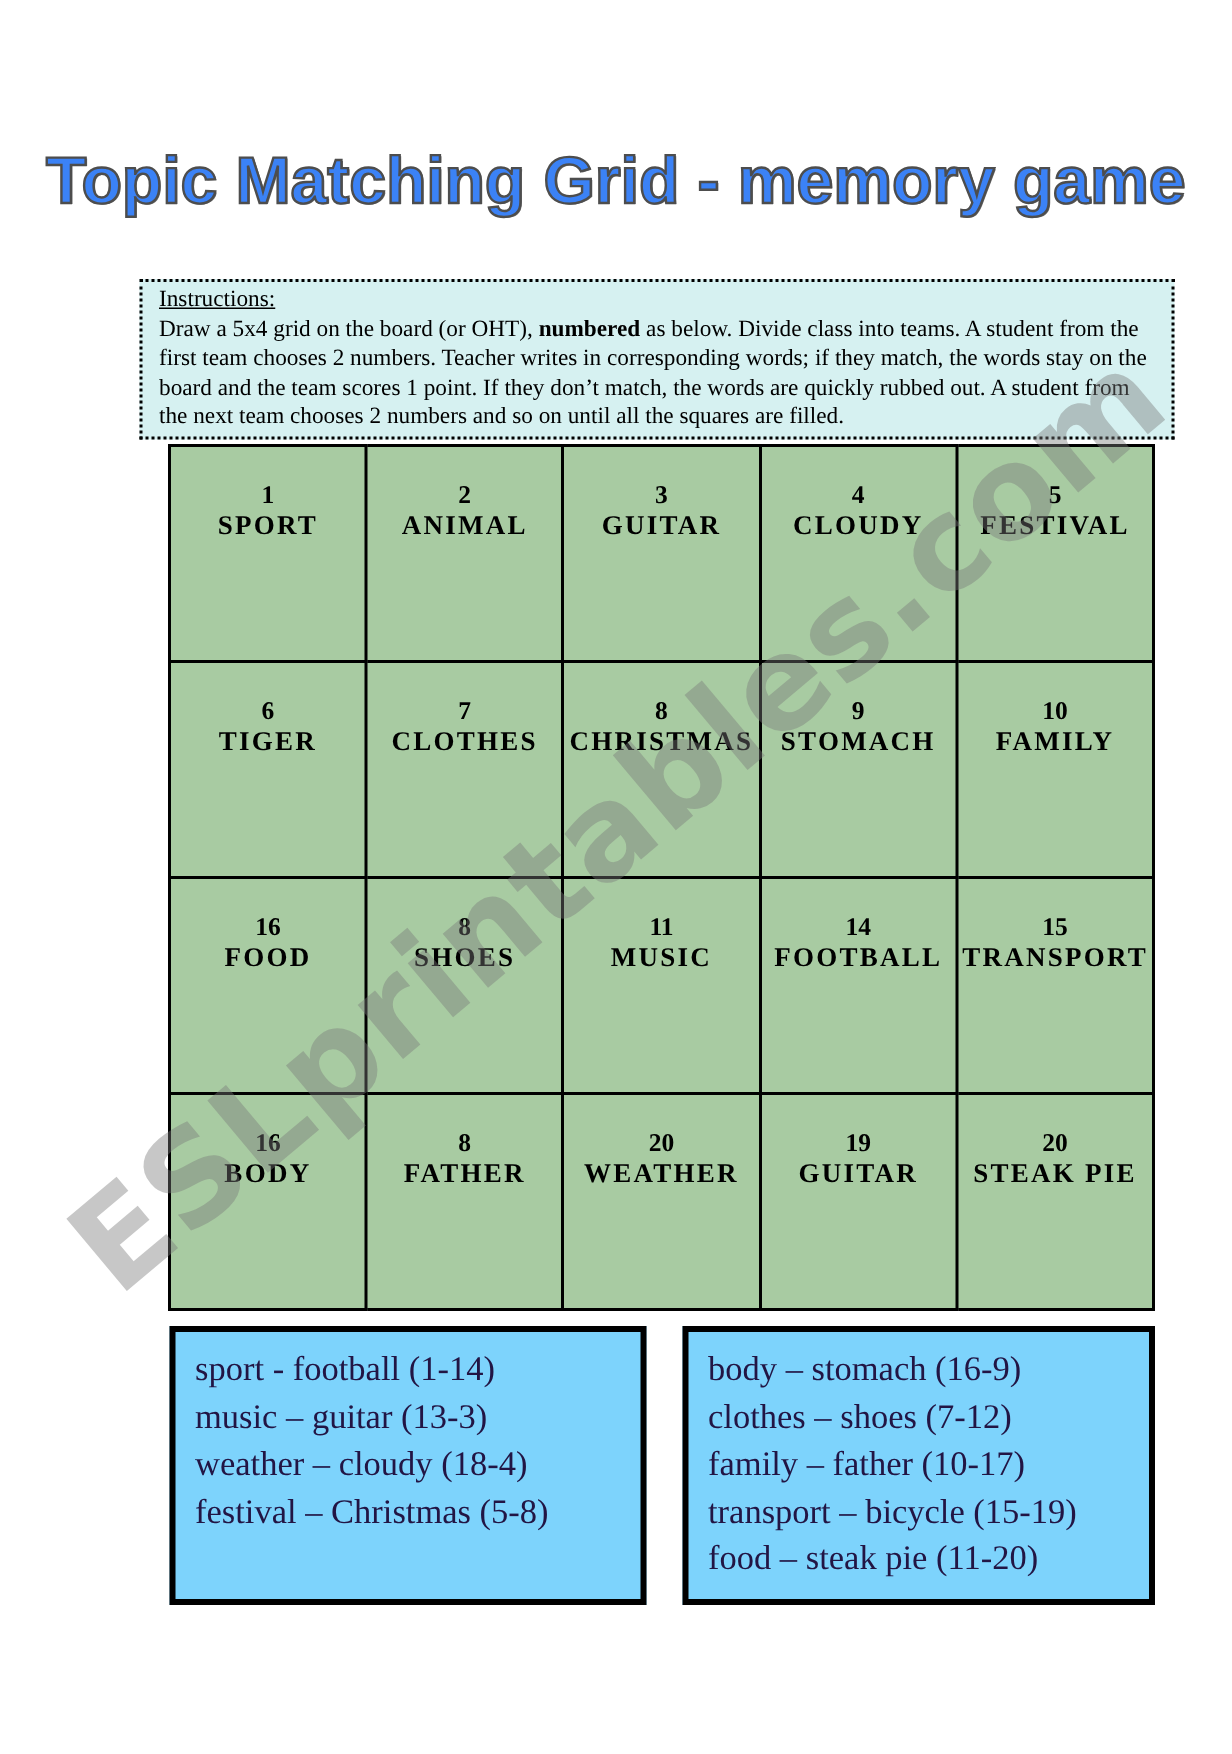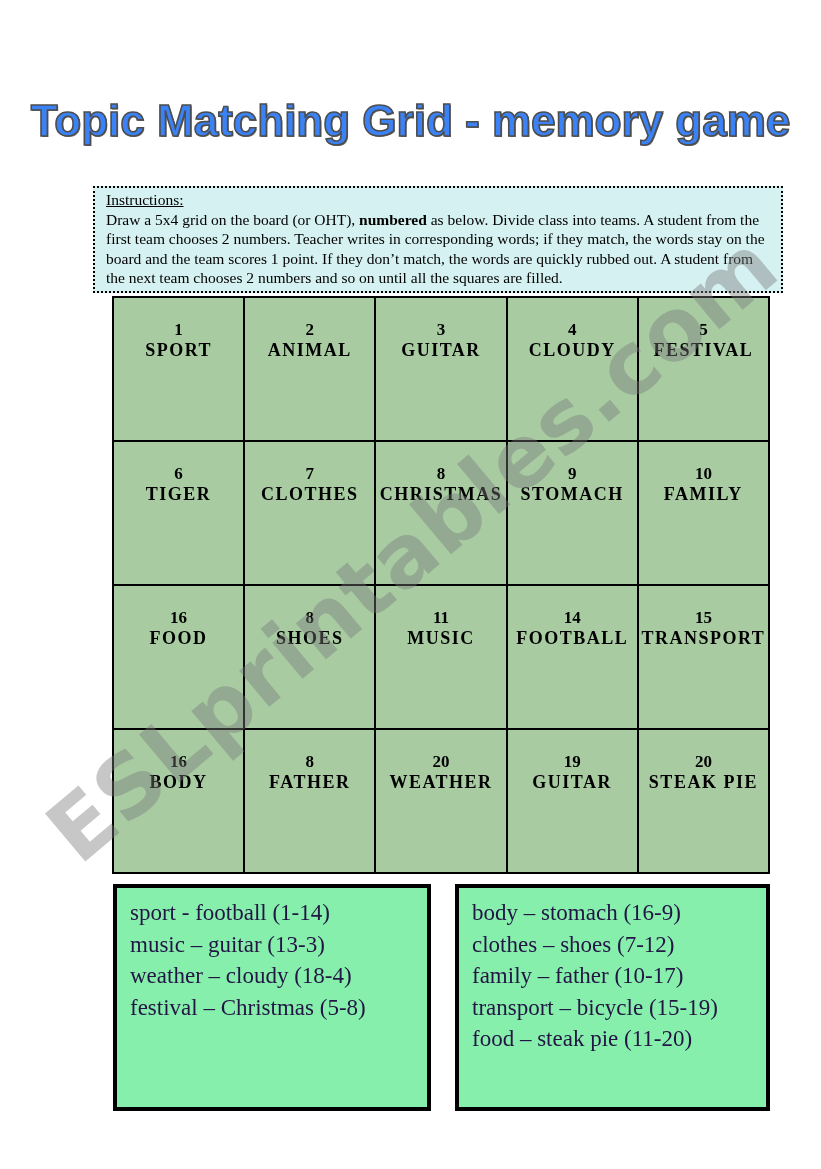--- a/index.html
+++ b/index.html
@@ -39,22 +39,22 @@
   .watermark {
     position:absolute; left:-48px; top:498px; width:920px;
     text-align:center;
     transform:rotate(-40deg);
     font-family:"DejaVu Sans", sans-serif; font-weight:bold;
     font-size:86px; letter-spacing:1px;
     color:rgba(122,122,122,0.42);
     pointer-events:none; z-index:5; white-space:nowrap;
   }
   .answers {
-    position:absolute; top:884px; height:227px; box-sizing:border-box;
-    border:4px solid #000000; background:#86efac;
+    position:absolute; top:884px; height:186px; box-sizing:border-box;
+    border:4px solid #000000; background:#7dd3fc;
     font-size:23px; line-height:31.5px; color:#221544;
     padding:9px 0 0 13px; z-index:2;
   }
   .answers.left  { left:113px; width:318px; }
   .answers.right { left:455px; width:315px; }
   .answer-line { white-space:nowrap; }
 </style>
 </head>
 <body>
 

